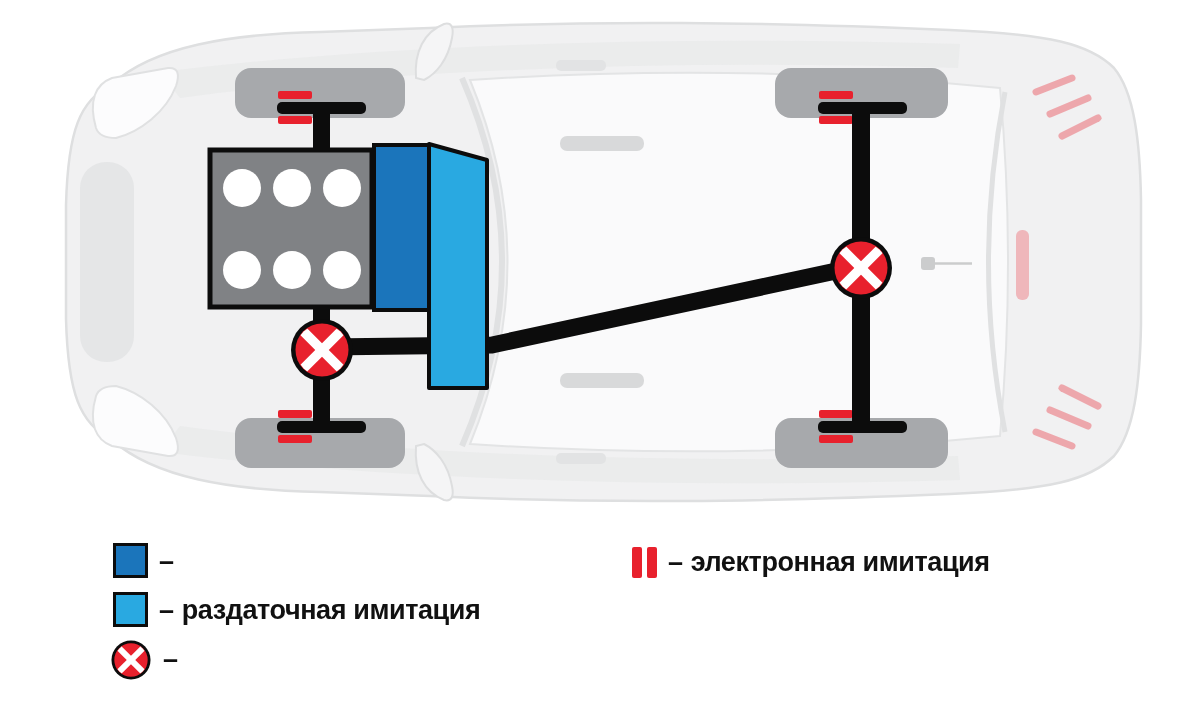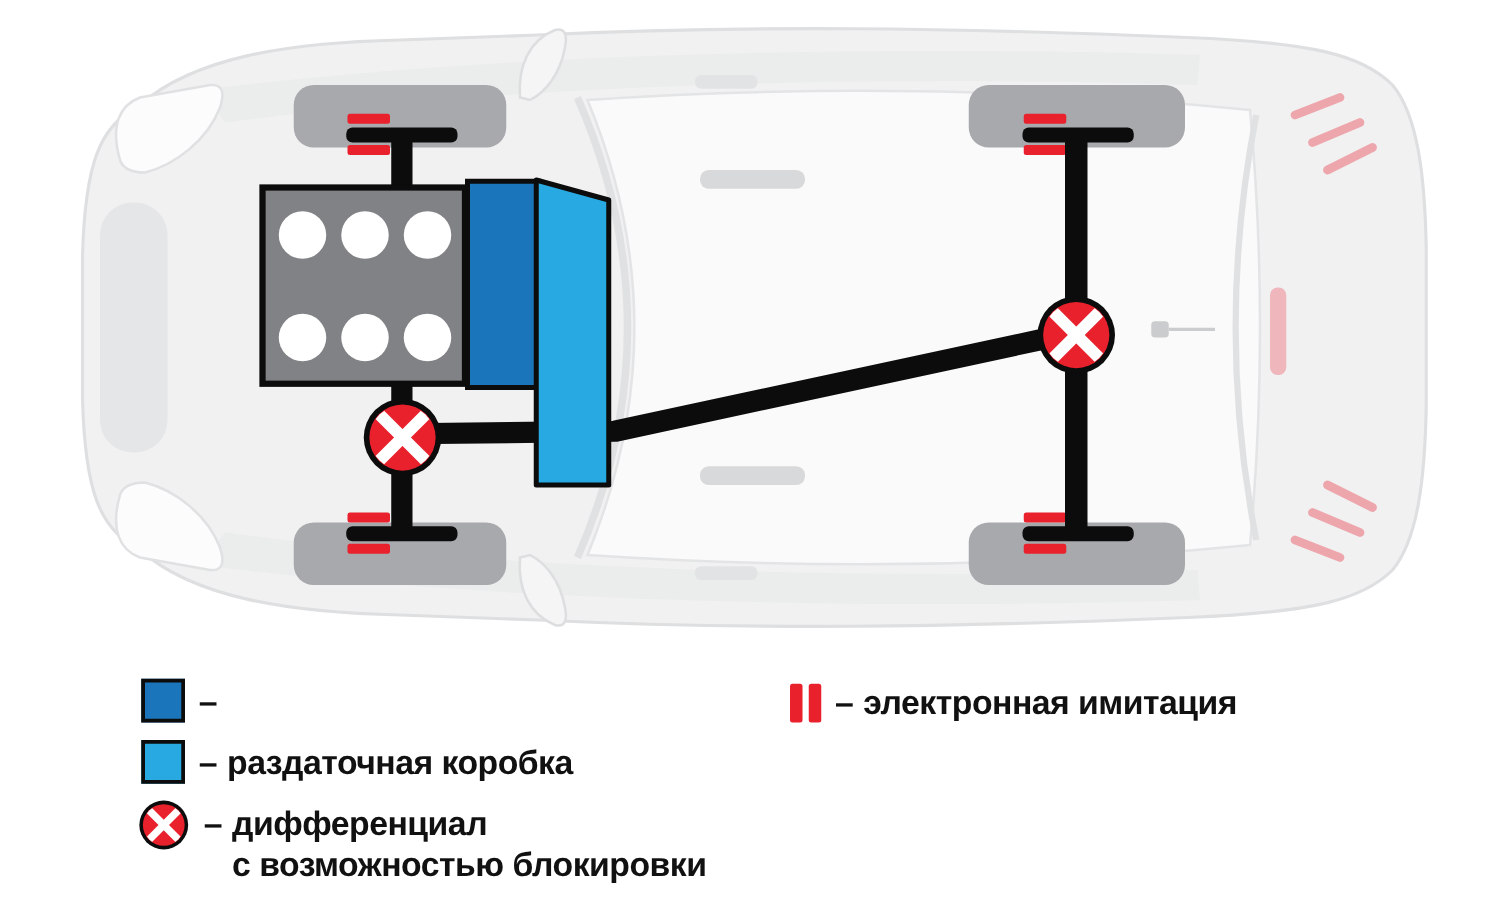--- a/index.html
+++ b/index.html
@@ -25,21 +25,21 @@
   }
   .swatch-square{
     width:35px;height:35px;
     box-sizing:border-box;
     border:3px solid var(--ink,#0c0c0c);
     flex:0 0 auto;
   }
   .swatch-square.dark{background:var(--dark-blue,#1b75bb);}
   .swatch-square.light{background:var(--light-blue,#29a9e1);}
   .ldash{display:inline-block;margin:0 8px 0 11px;}
-  .ltext{display:flex;flex-direction:column;}
+  .ltext{display:flex;flex-direction:row;}
   .lbars{display:flex;gap:5px;flex:0 0 auto;margin-top:1px;}
   .lbars .bar{width:10px;height:31px;background:var(--red,#e8212d);border-radius:2px;}
   .swatch-diff{width:42px;height:42px;flex:0 0 auto;}
   .mt2{margin-top:2px;}
 </style>
 </head>
 <body>
 
 <div class="stage">
 
@@ -154,32 +154,28 @@
   <div>
 
     <div class="lrow" style="left:113px;top:543px;">
       <span class="swatch-square dark"></span>
       <span class="ldash mt2">–</span>
     </div>
 
     <div class="lrow" style="left:113px;top:592px;">
       <span class="swatch-square light"></span>
       <span class="ldash mt2">–</span>
-      <span class="mt2">раздаточная коробка</span>
+      <span class="mt2">раздаточная имитация</span>
     </div>
 
     <div class="lrow" style="left:110px;top:639px;">
       <svg class="swatch-diff" viewBox="0 0 42 42">
         <use href="#diffSym" transform="translate(21,21) scale(0.63)"></use>
       </svg>
       <span class="ldash" style="margin-top:4px;">–</span>
-      <span class="ltext" style="margin-top:4px;">
-        <span>дифференциал</span>
-        <span>с возможностью блокировки</span>
-      </span>
     </div>
 
     <div class="lrow" style="left:632px;top:546px;">
       <span class="lbars">
         <span class="bar"></span>
         <span class="bar"></span>
       </span>
       <span class="ldash">–</span>
       <span class="ltext">
         <span>электронная имитация</span>

